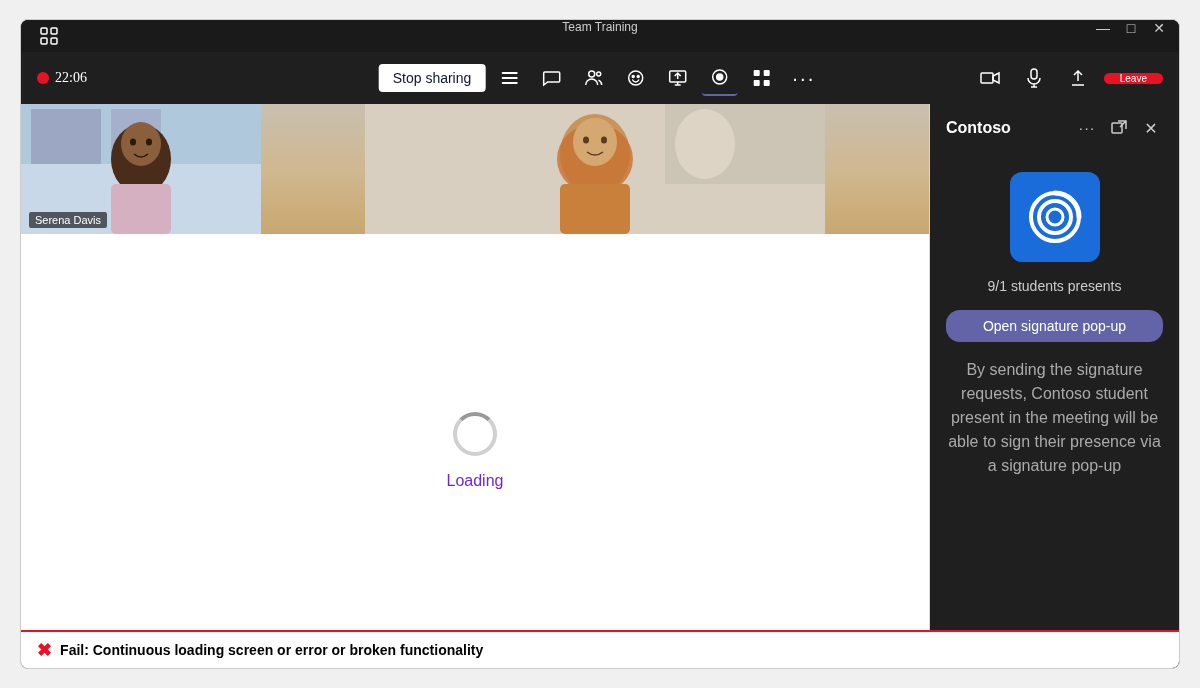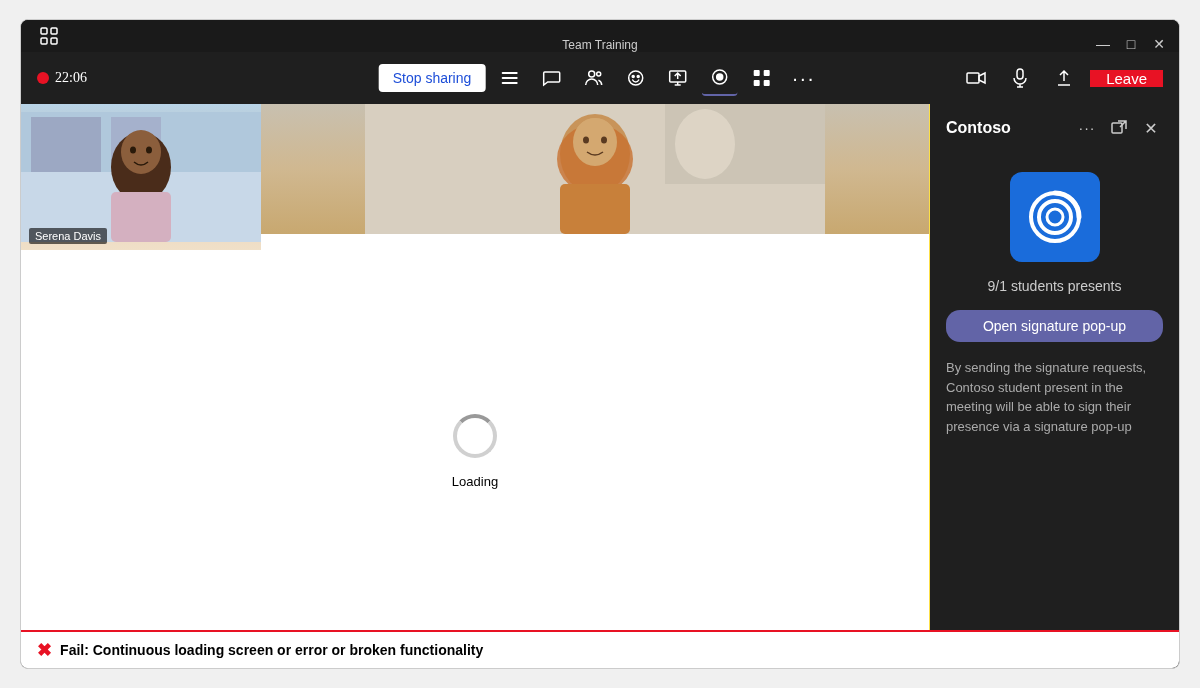--- a/index.html
+++ b/index.html
@@ -21,21 +21,21 @@
       overflow: hidden;
       display: flex;
       flex-direction: column;
       position: relative;
     }
     
     .title-bar {
       height: 32px;
       background: #1a1a1a;
       display: flex;
-      align-items: flex-end;
+      align-items: flex-start;
       justify-content: space-between;
       padding: 0 12px;
       flex-shrink: 0;
     }
     .title-bar-center {
       position: absolute;
       left: 50%;
       transform: translateX(-50%);
       color: #ccc;
       font-size: 12px;
@@ -98,21 +98,21 @@
     .toolbar-center {
       position: absolute;
       left: 50%;
       transform: translateX(-50%);
       display: flex;
       align-items: center;
       gap: 6px;
     }
     .stop-sharing-btn {
       background: #fff;
-      color: #1d4ed8;
+      color: #0f172a;
       border: none;
       border-radius: 4px;
       padding: 6px 14px;
       font-size: 14px;
       font-weight: 500;
       cursor: pointer;
     }
     .toolbar-icon {
       color: #ccc;
       font-size: 18px;
@@ -130,23 +130,23 @@
     .toolbar-right {
       margin-left: auto;
       display: flex;
       align-items: center;
       gap: 8px;
     }
     .leave-btn {
       background: #e81224;
       color: #fff;
       border: none;
-      border-radius: 0;
+      border-radius: 8px;
       padding: 0 16px;
-      font-size: 15px;
+      font-size: 10px;
       font-weight: 500;
       cursor: pointer;
     }
     
     .main-content {
       display: flex;
       flex: 1;
       overflow: hidden;
     }
     
@@ -156,21 +156,21 @@
       flex-direction: column;
       background: #2d2d2d;
     }
     .video-thumbnails {
       display: flex;
       height: 130px;
       flex-shrink: 0;
     }
     .video-thumb {
       width: 240px;
-      height: 146px;
+      height: 130px;
       background: #3a3a3a;
       position: relative;
       overflow: hidden;
       flex-shrink: 0;
     }
     .video-thumb-2 {
       flex: 1;
       height: 130px;
       background: #3a3a3a;
       position: relative;
@@ -201,22 +201,22 @@
       height: 44px;
       border: 4px solid #d0d0d0;
       border-top-color: #999;
       border-radius: 50%;
       animation: spin 1s linear infinite;
     }
     @keyframes spin {
       to { transform: rotate(360deg); }
     }
     .loading-text {
-      color: #000000;
-      font-size: 13px;
+      color: #6d28d9;
+      font-size: 16px;
     }
     
     .side-panel {
       width: 250px;
       background: #1f1f1f;
       display: flex;
       flex-direction: column;
       flex-shrink: 0;
       border-left: 1px solid #fde047;
     }
@@ -278,21 +278,22 @@
       border: none;
       border-radius: 14px;
       padding: 8px 18px;
       font-size: 14px;
       font-weight: 500;
       cursor: pointer;
       width: 100%;
     }
     .panel-description {
       color: #aaa;
-      font-size: 13px;
+      font-size: 16px;
+      text-align: center;
       line-height: 1.5;
     }
     
     .error-banner {
       position: absolute;
       bottom: 0;
       left: 0;
       right: 0;
       height: 38px;
       background: #fff;

